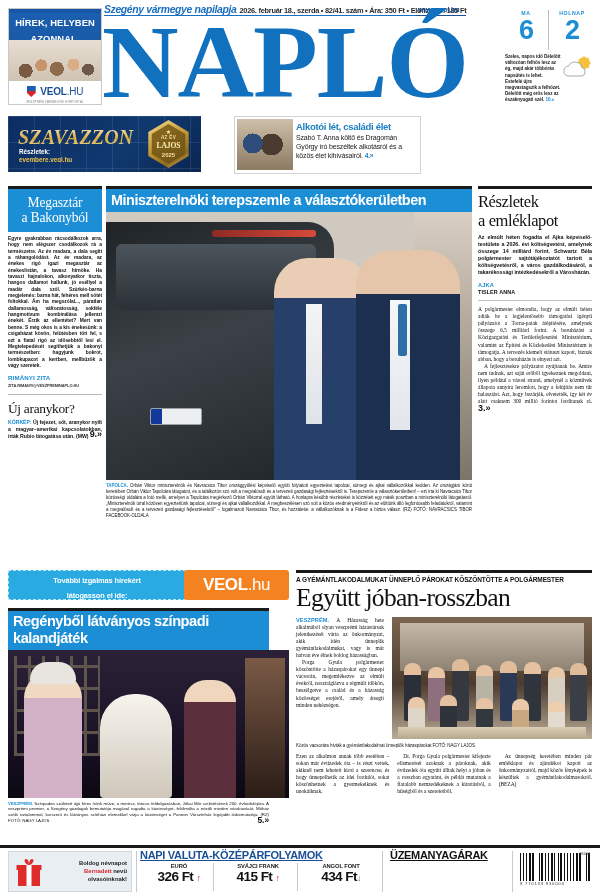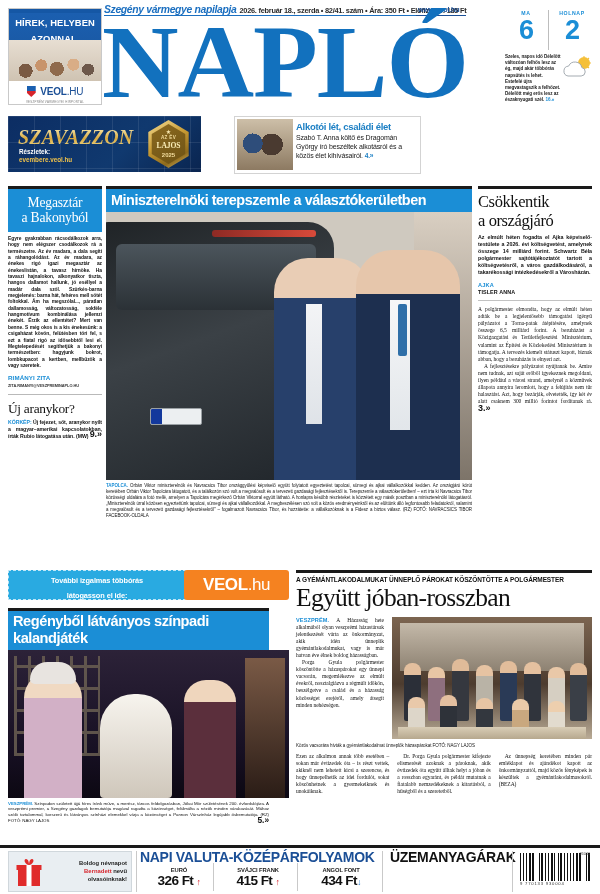--- a/index.html
+++ b/index.html
@@ -425,21 +425,21 @@
   .gift{
     position:absolute;left:6px;top:6px;width:28px;height:29px;
   }
   .f-name-txt{
     position:absolute;left:38px;top:7px;right:4px;font-size:5.9px;line-height:8.1px;
     font-weight:bold;color:#222;text-align:right;
   }
   .f-name-txt i{color:#d6242c;font-style:normal;}
   .f-sep{position:absolute;top:2px;width:1px;height:41px;background:#c9c9c9;}
   .f-cur{position:absolute;left:140px;top:0;width:235px;}
-  .f-title{font-size:14px;font-weight:bold;color:#1b4f96;letter-spacing:-.3px;}
+  .f-title{font-size:11px;font-weight:bold;color:#1b4f96;letter-spacing:-.3px;text-decoration:underline;}
   .f-title.blk{color:#111;}
   .cur-row{position:relative;margin-top:2px;height:30px;}
   .cur-cell{position:absolute;top:0;text-align:center;}
   .cur-lab{font-size:5.8px;font-weight:bold;color:#222;letter-spacing:-.1px;}
   .cur-val{font-size:13.6px;font-weight:bold;color:#111;line-height:16px;letter-spacing:-.6px;}
   .arr-up{color:#d6242c;font-size:9px;font-weight:bold;}
   .arr-dn{color:#2f7fd0;font-size:9px;font-weight:bold;}
   .f-fuel{position:absolute;left:390px;top:0;width:145px;}
   .fuel-row{position:relative;margin-top:4px;height:26px;}
   .pump{
@@ -577,36 +577,36 @@
       <div class="ph-tie"></div>
     </div>
     <div class="mid-cap">
       <span class="cap-loc">TAPOLCA.</span><span> Orbán Viktor miniszterelnök és Navracsics Tibor országgyűlési képviselő együtt folytatott egyeztetést tapolcai, sümegi és ajkai vállalkozókkal kedden. Az országjáró körút keretében Orbán Viktor Tapolcára látogatott, és a találkozón szó volt a megvalósult és a tervezett gazdasági fejlesztésekről is. Terepszemle a választókerületben! – ezt írta ki Navracsics Tibor közösségi oldalára a fotó mellé, amelyen a Tapolcára megérkező Orbán Viktorral együtt látható. A honlapra később részleteket is közzétett egy másik posztban a miniszterelnöki látogatásról. „Miniszterelnök úrral közösen egyeztettünk tapolcai, sümegi és ajkai vállalkozókkal. A megbeszélésen szó volt a közös eredményeinkről és az előttünk álló legfontosabb feladatokról, valamint a megvalósult és a tervezett gazdasági fejlesztésekről" – fogalmazott Navracsics Tibor, és hozzátette: a vállalkozóknak is a Fidesz a biztos válasz. (RZ) FOTÓ: NAVRACSICS TIBOR FACEBOOK-OLDALA</span>
     </div>
   </div>
 
   <div class="col-right">
     <div class="r-rule"></div>
     <div class="r-head serif">
-      <span>Csökkentik</span><br>
-      <span>a országjáró</span>
+      <span>Részletek</span><br>
+      <span>a emléklapot</span>
     </div>
     <div class="r-lead">Az elmúlt héten fogadta el Ajka képviselő-testülete a 2026. évi költségvetést, amelynek összege 14 milliárd forint. Schwartz Béla polgármester sajtótájékoztatót tartott a költségvetésről, a város gazdálkodásáról, a takarékossági intézkedésekről a Városházán.</div>
     <div class="r-loc">AJKA</div>
     <div class="r-by">TISLER ANNA</div>
     <div class="r-rule2"></div>
     <div class="r-body">
       <p>A polgármester elmondta, hogy az elmúlt héten adták be a legjelentősebb támogatási igényű pályázatot a Torna-patak átépítésére, amelynek összege 6,5 milliárd forint. A beruházást a Közigazgatási és Területfejlesztési Minisztérium, valamint az Építési és Közlekedési Minisztérium is támogatja. A tervezés kiemelt státuszt kapott, bíznak abban, hogy a beruházás is elnyeri azt.</p>
       <p><span>A fejlesztésekre pályázatot nyújtanak be. Amire nem tudnak, azt saját erőből igyekeznek megoldani, ilyen például a városi strand, amelynél a közművek állapota annyira leromlott, hogy a felújítás nem tűr halasztást. Azt, hogy bezárják, elvetették, így két év alatt csaknem 300 millió forintot fordítanak rá.</span> <span class="r-pg">3.»</span></p>
     </div>
   </div>
 
   <div class="veolstrip">
     <div class="vs-left">
-      <span>További izgalmas többórás</span>
+      <span>További izgalmas hírekért</span>
       <span>látogasson el ide:</span>
     </div>
     <div class="vs-right">
       <span><b>VEOL</b><i>.hu</i></span>
     </div>
   </div>
 
   <div class="bl">
     <div class="bl-rule"></div>
     <div class="bl-head">Regényből látványos színpadi kalandjáték</div>

